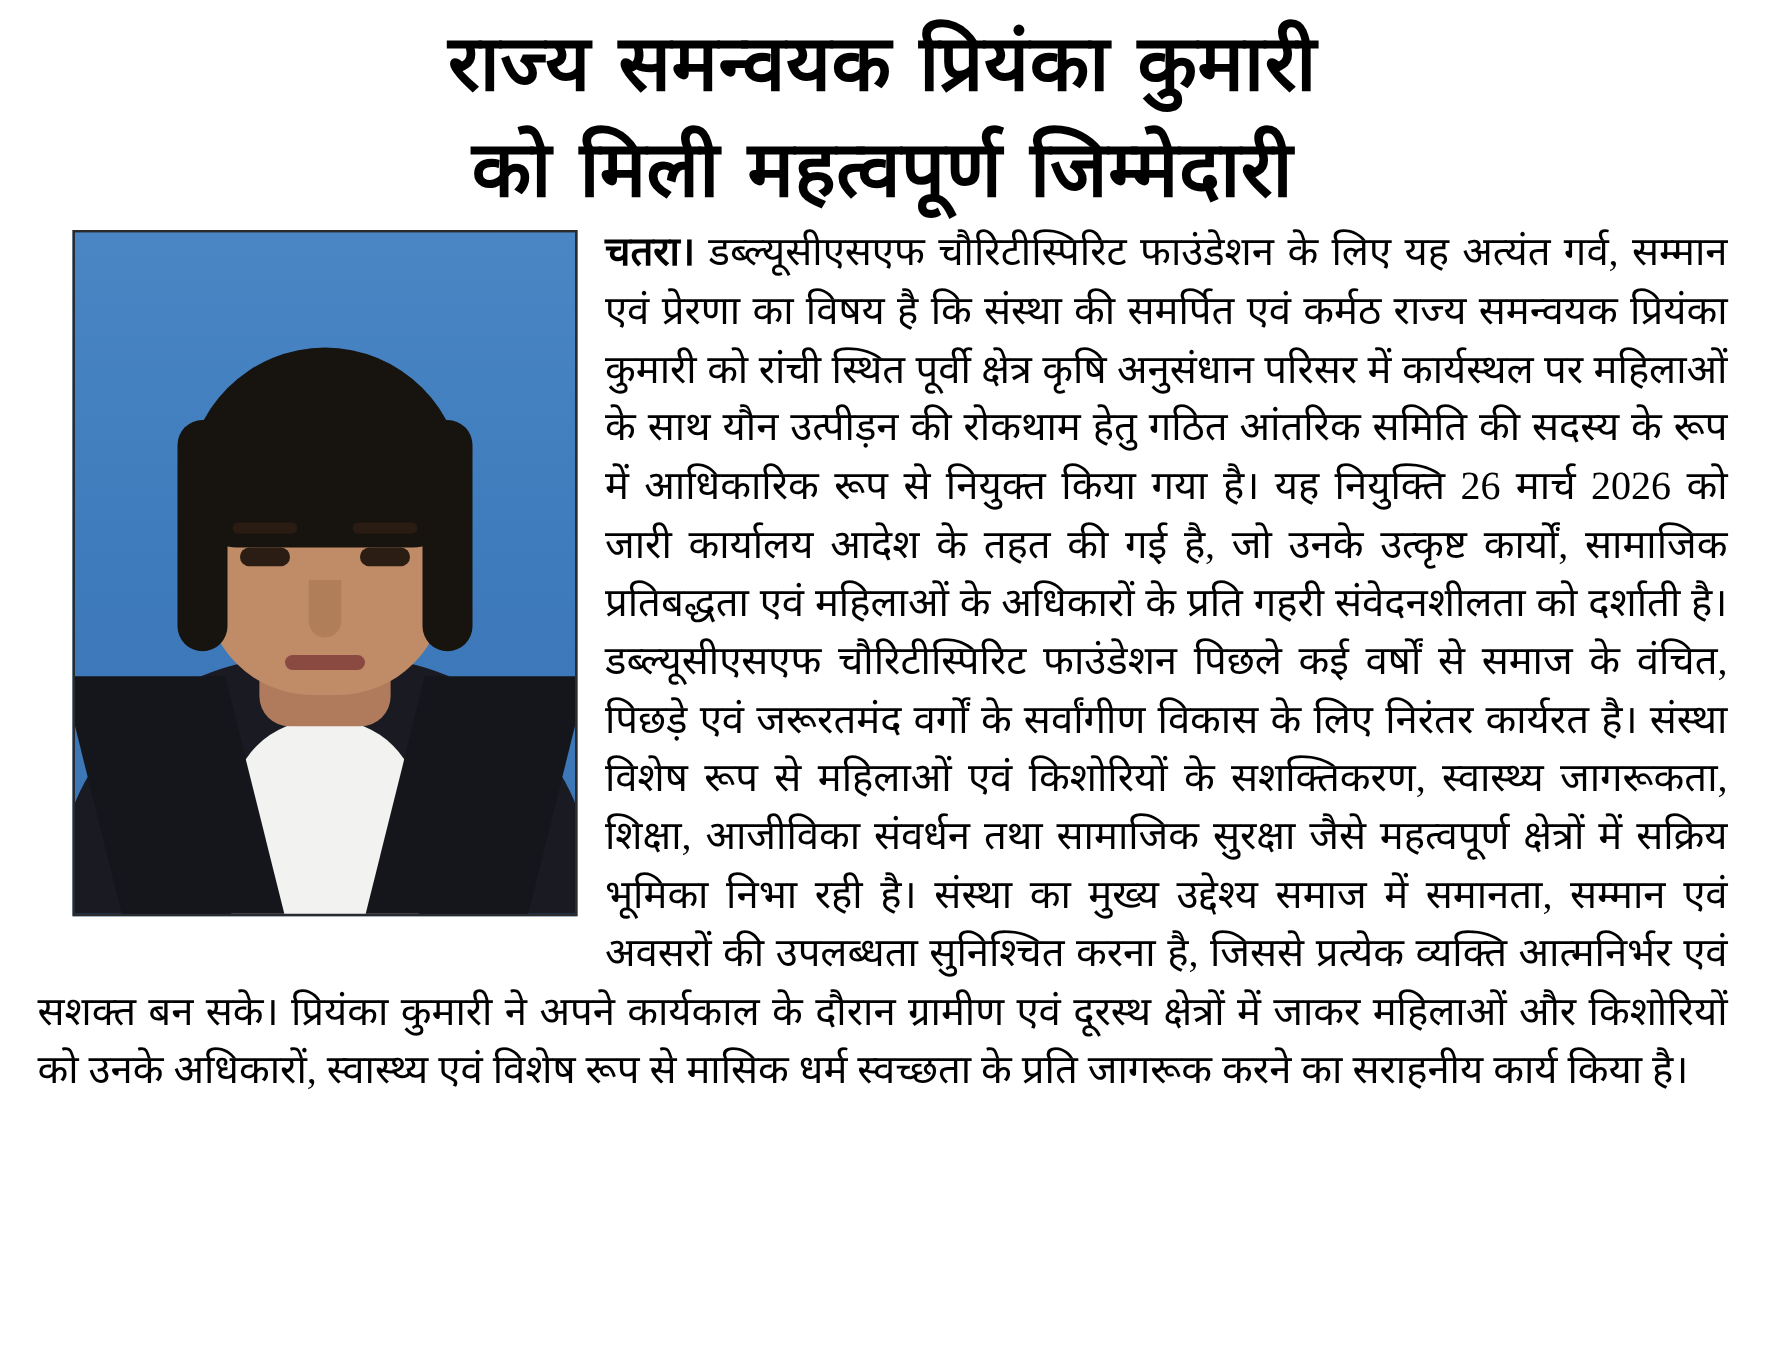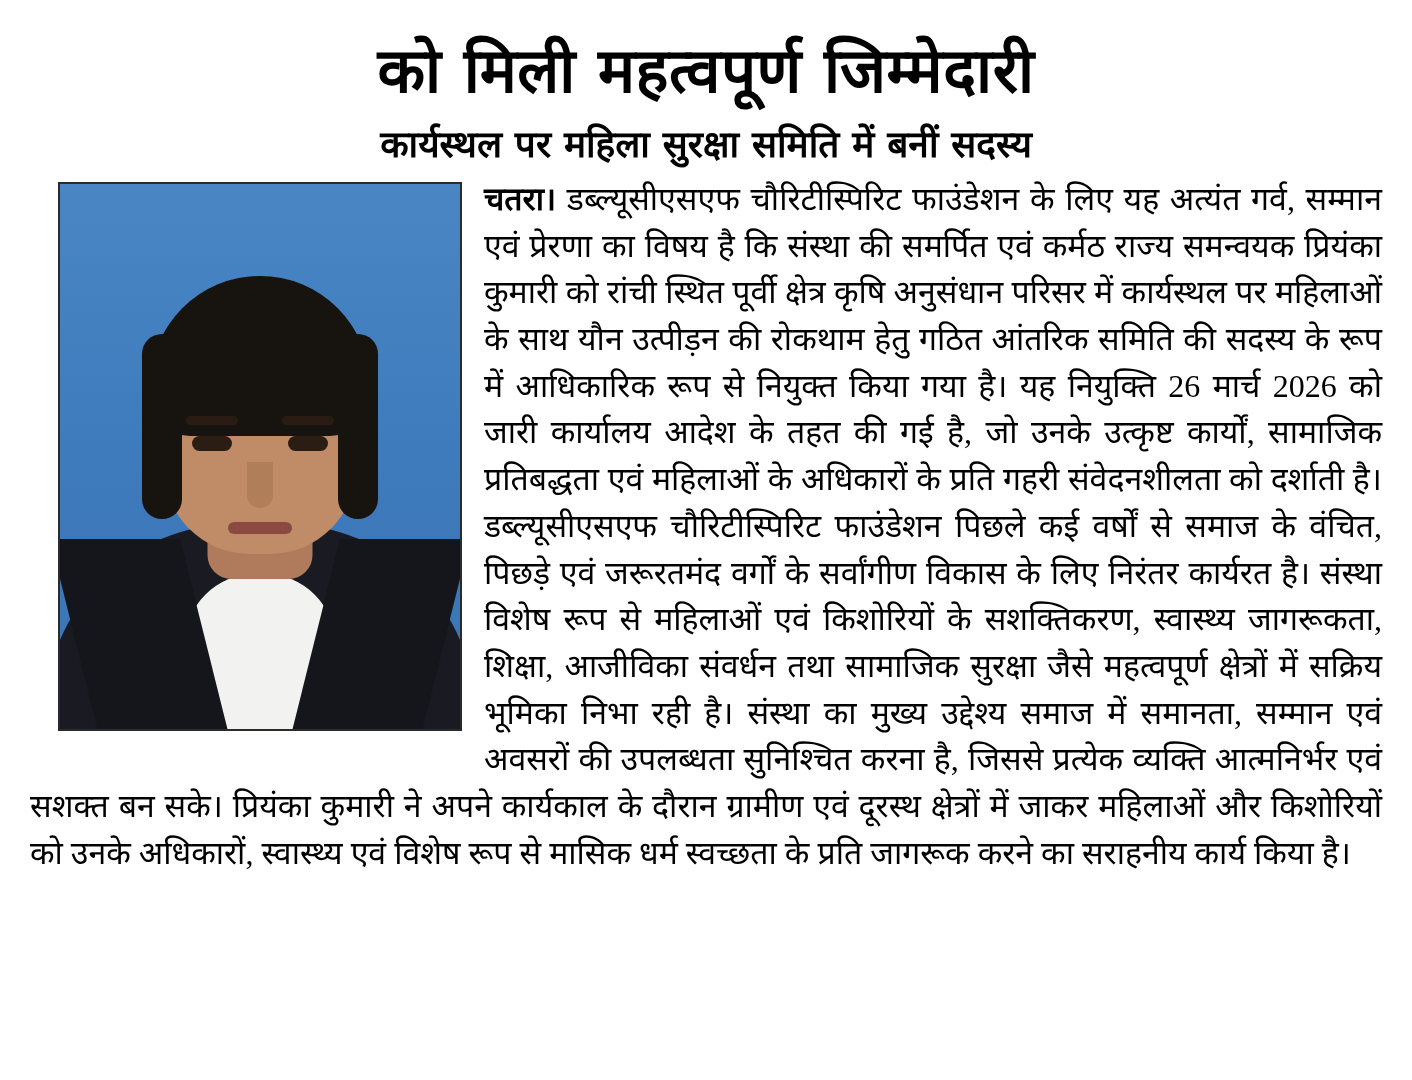--- a/index.html
+++ b/index.html
@@ -197,24 +197,24 @@
     display: inline;
     font-weight: bold;
   }
 </style>
 </head>
 <body>
 
 <div class="page">
 
   <h1 class="headline">
+    <span class="l1">राज्य समन्वयक प्रियंका कुमारी</span>
     <span class="l2">को मिली महत्वपूर्ण जिम्मेदारी</span>
   </h1>
 
-  <h2 class="subhead">कार्यस्थल पर महिला सुरक्षा समिति में बनीं सदस्य</h2>
 
   <div class="body-wrap">
 
     <div class="photo">
       <div class="bg"></div>
       <div class="suit"></div>
       <div class="shirt"></div>
       <div class="lapelL"></div>
       <div class="lapelR"></div>
       <div class="neck"></div>

